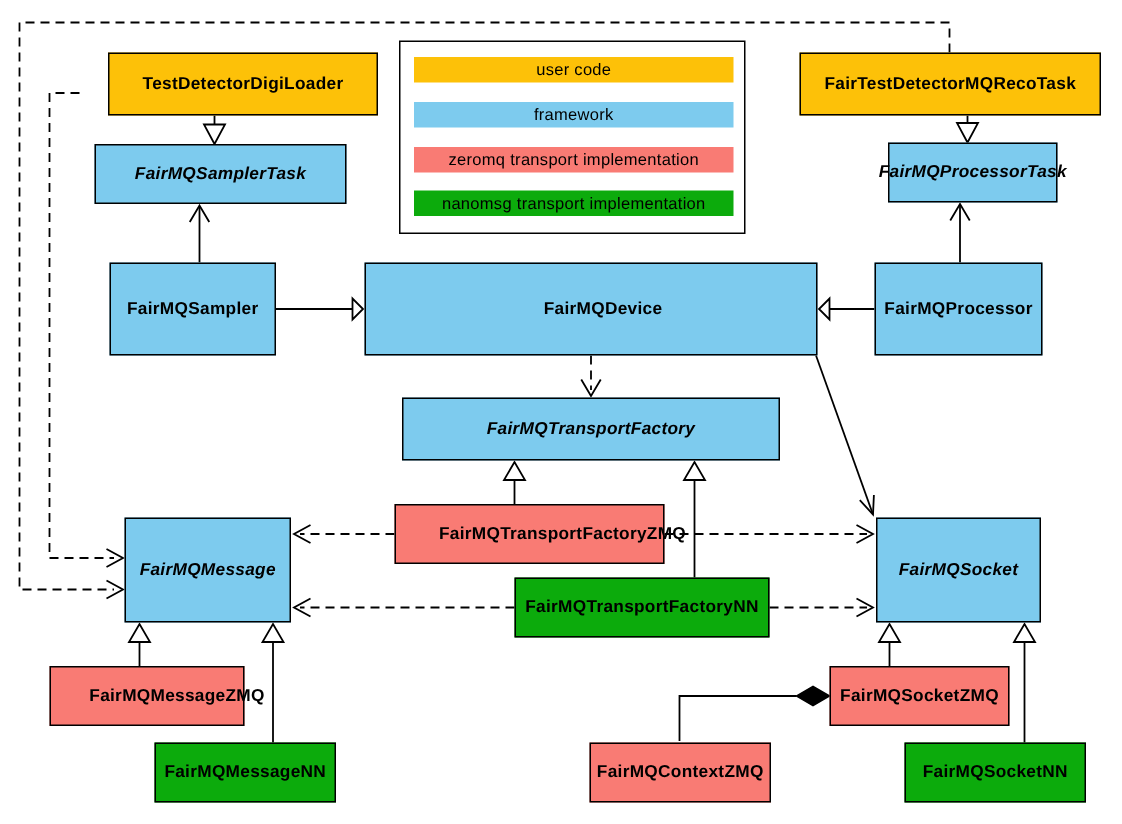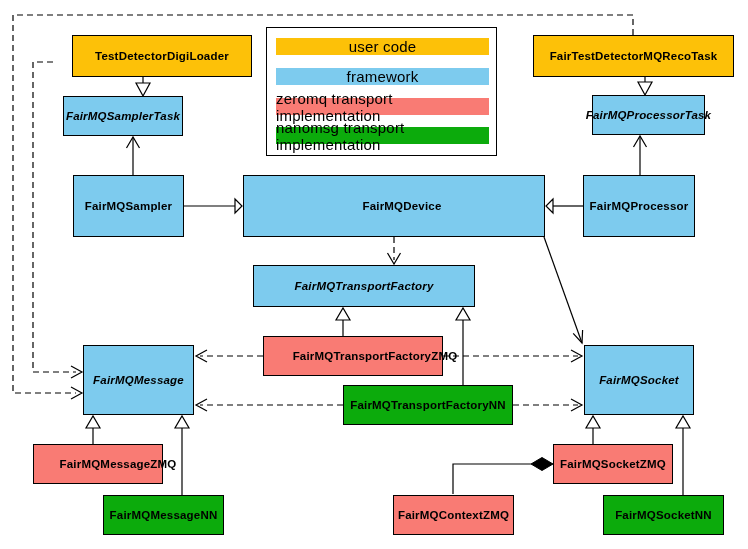--- a/index.html
+++ b/index.html
@@ -30,21 +30,21 @@
   .fill-zeromq    { background: var(--c-zeromq,#f97b76); }
   .fill-nanomsg   { background: var(--c-nanomsg,#0cab0c); }
 
   .legend {
     position:absolute; left:266px; top:27px; width:231px; height:129px;
     border:1.4px solid var(--c-line,#000); background:#fff; box-sizing:border-box;
   }
   .legend .bar {
     position:absolute; left:9px; width:213px; height:17px;
     display:flex; align-items:center; justify-content:center;
-    font-size:15px; font-weight:normal; color:#000; letter-spacing:0.2px;
+    font-size:11px; font-weight:normal; color:#000; letter-spacing:0.2px;
   }
 </style>
 </head>
 <body>
 
 <div class="canvas">
 
   <svg class="edges" width="748" height="549" viewBox="0 0 748 549">
 
     <path class="e dash" d="M53,62 H33 V372 H76"></path>
@@ -123,31 +123,31 @@
     </div>
     <div class="bar fill-nanomsg" style="top:99px;">
       <span>nanomsg transport implementation</span>
     </div>
   </div>
 
   <div class="node fill-user" style="left:53px;top:35px;width:180px;height:42px;margin-left:19px;">TestDetectorDigiLoader</div>
 
   <div class="node fill-user" style="left:533px;top:35px;width:201px;height:42px;">FairTestDetectorMQRecoTask</div>
 
-  <div class="node fill-framework abstract" style="left:63px;top:96px;width:120px;height:40px;">FairMQSamplerTask</div>
+  <div class="node fill-framework abstract" style="left:63px;top:96px;width:168px;height:40px;">FairMQSamplerTask</div>
 
   <div class="node fill-framework abstract" style="left:592px;top:95px;width:113px;height:40px;">FairMQProcessorTask</div>
 
   <div class="node fill-framework" style="left:73px;top:175px;width:111px;height:62px;">FairMQSampler</div>
 
   <div class="node fill-framework" style="left:243px;top:175px;width:302px;height:62px;padding-left:16px;">FairMQDevice</div>
 
   <div class="node fill-framework" style="left:583px;top:175px;width:112px;height:62px;">FairMQProcessor</div>
 
-  <div class="node fill-framework abstract" style="left:253px;top:265px;width:222px;height:42px;">FairMQTransportFactory</div>
+  <div class="node fill-framework abstract" style="left:268px;top:265px;width:252px;height:42px;">FairMQTransportFactory</div>
 
   <div class="node fill-zeromq" style="left:263px;top:336px;width:180px;height:40px;padding-left:44px;">FairMQTransportFactoryZMQ</div>
 
   <div class="node fill-nanomsg" style="left:343px;top:385px;width:170px;height:40px;">FairMQTransportFactoryNN</div>
 
   <div class="node fill-framework abstract" style="left:83px;top:345px;width:111px;height:70px;">FairMQMessage</div>
 
   <div class="node fill-framework abstract" style="left:584px;top:345px;width:110px;height:70px;">FairMQSocket</div>
 
   <div class="node fill-zeromq" style="left:33px;top:444px;width:130px;height:40px;padding-left:40px;">FairMQMessageZMQ</div>

